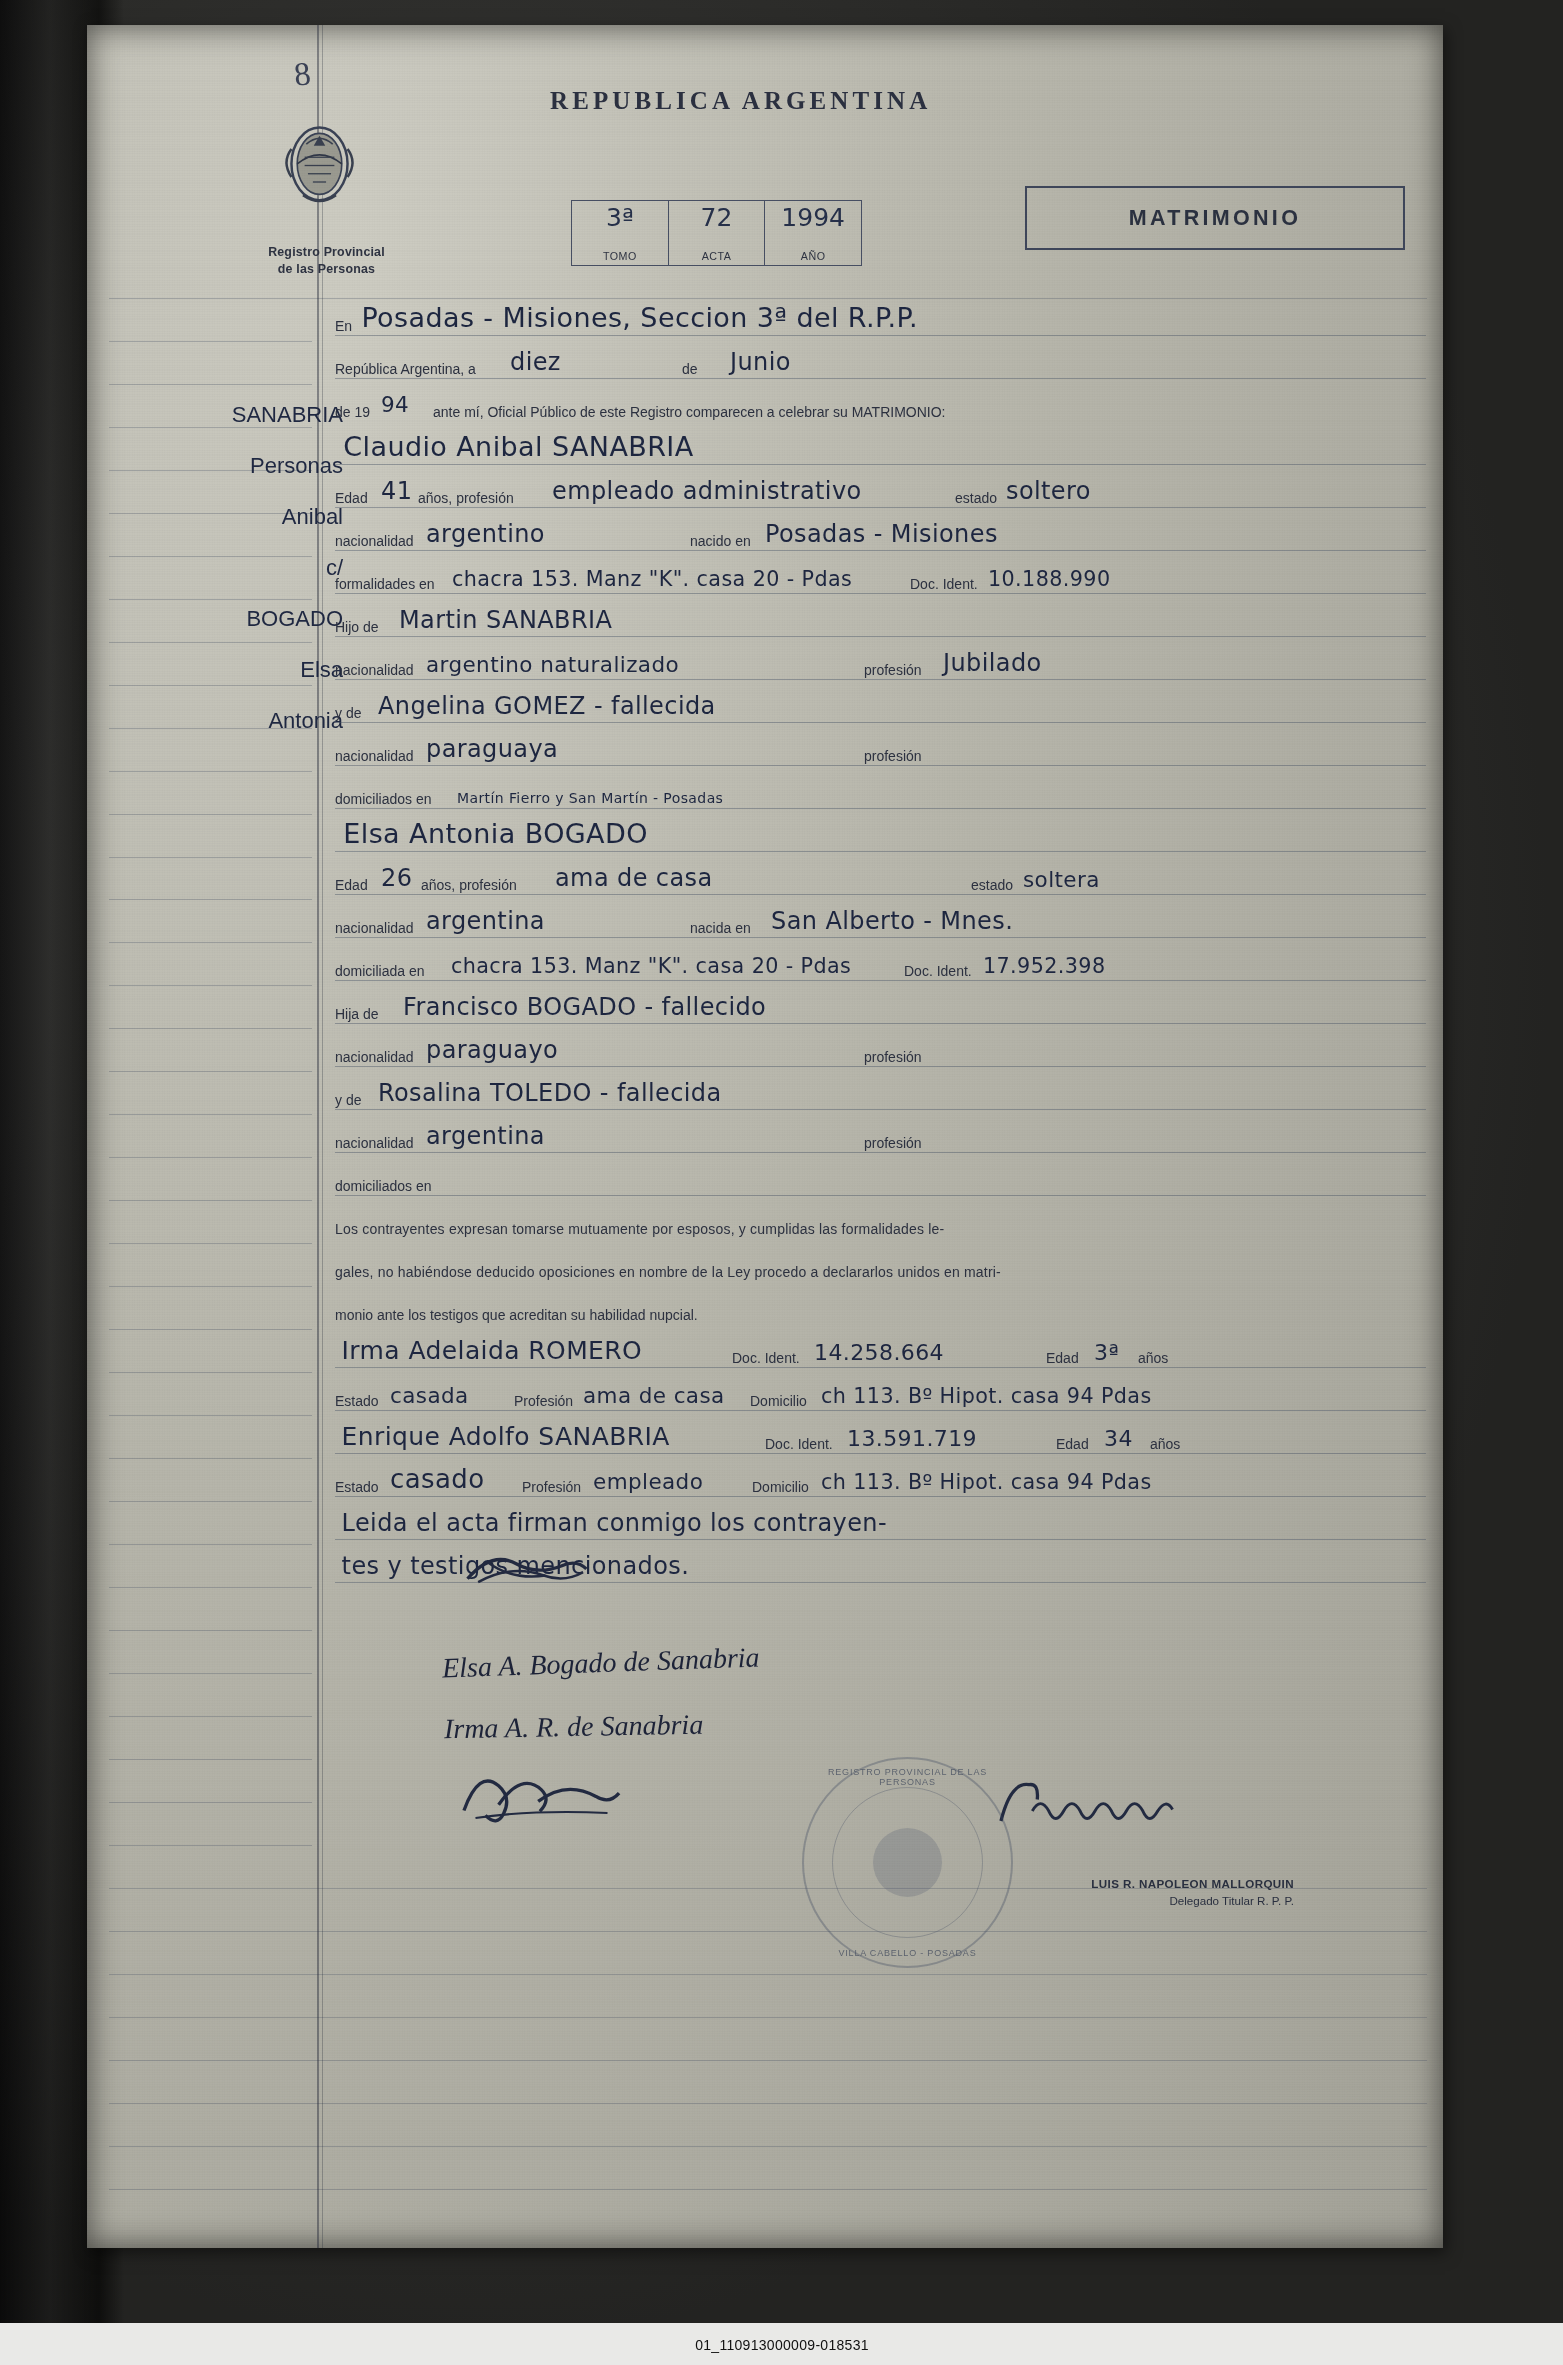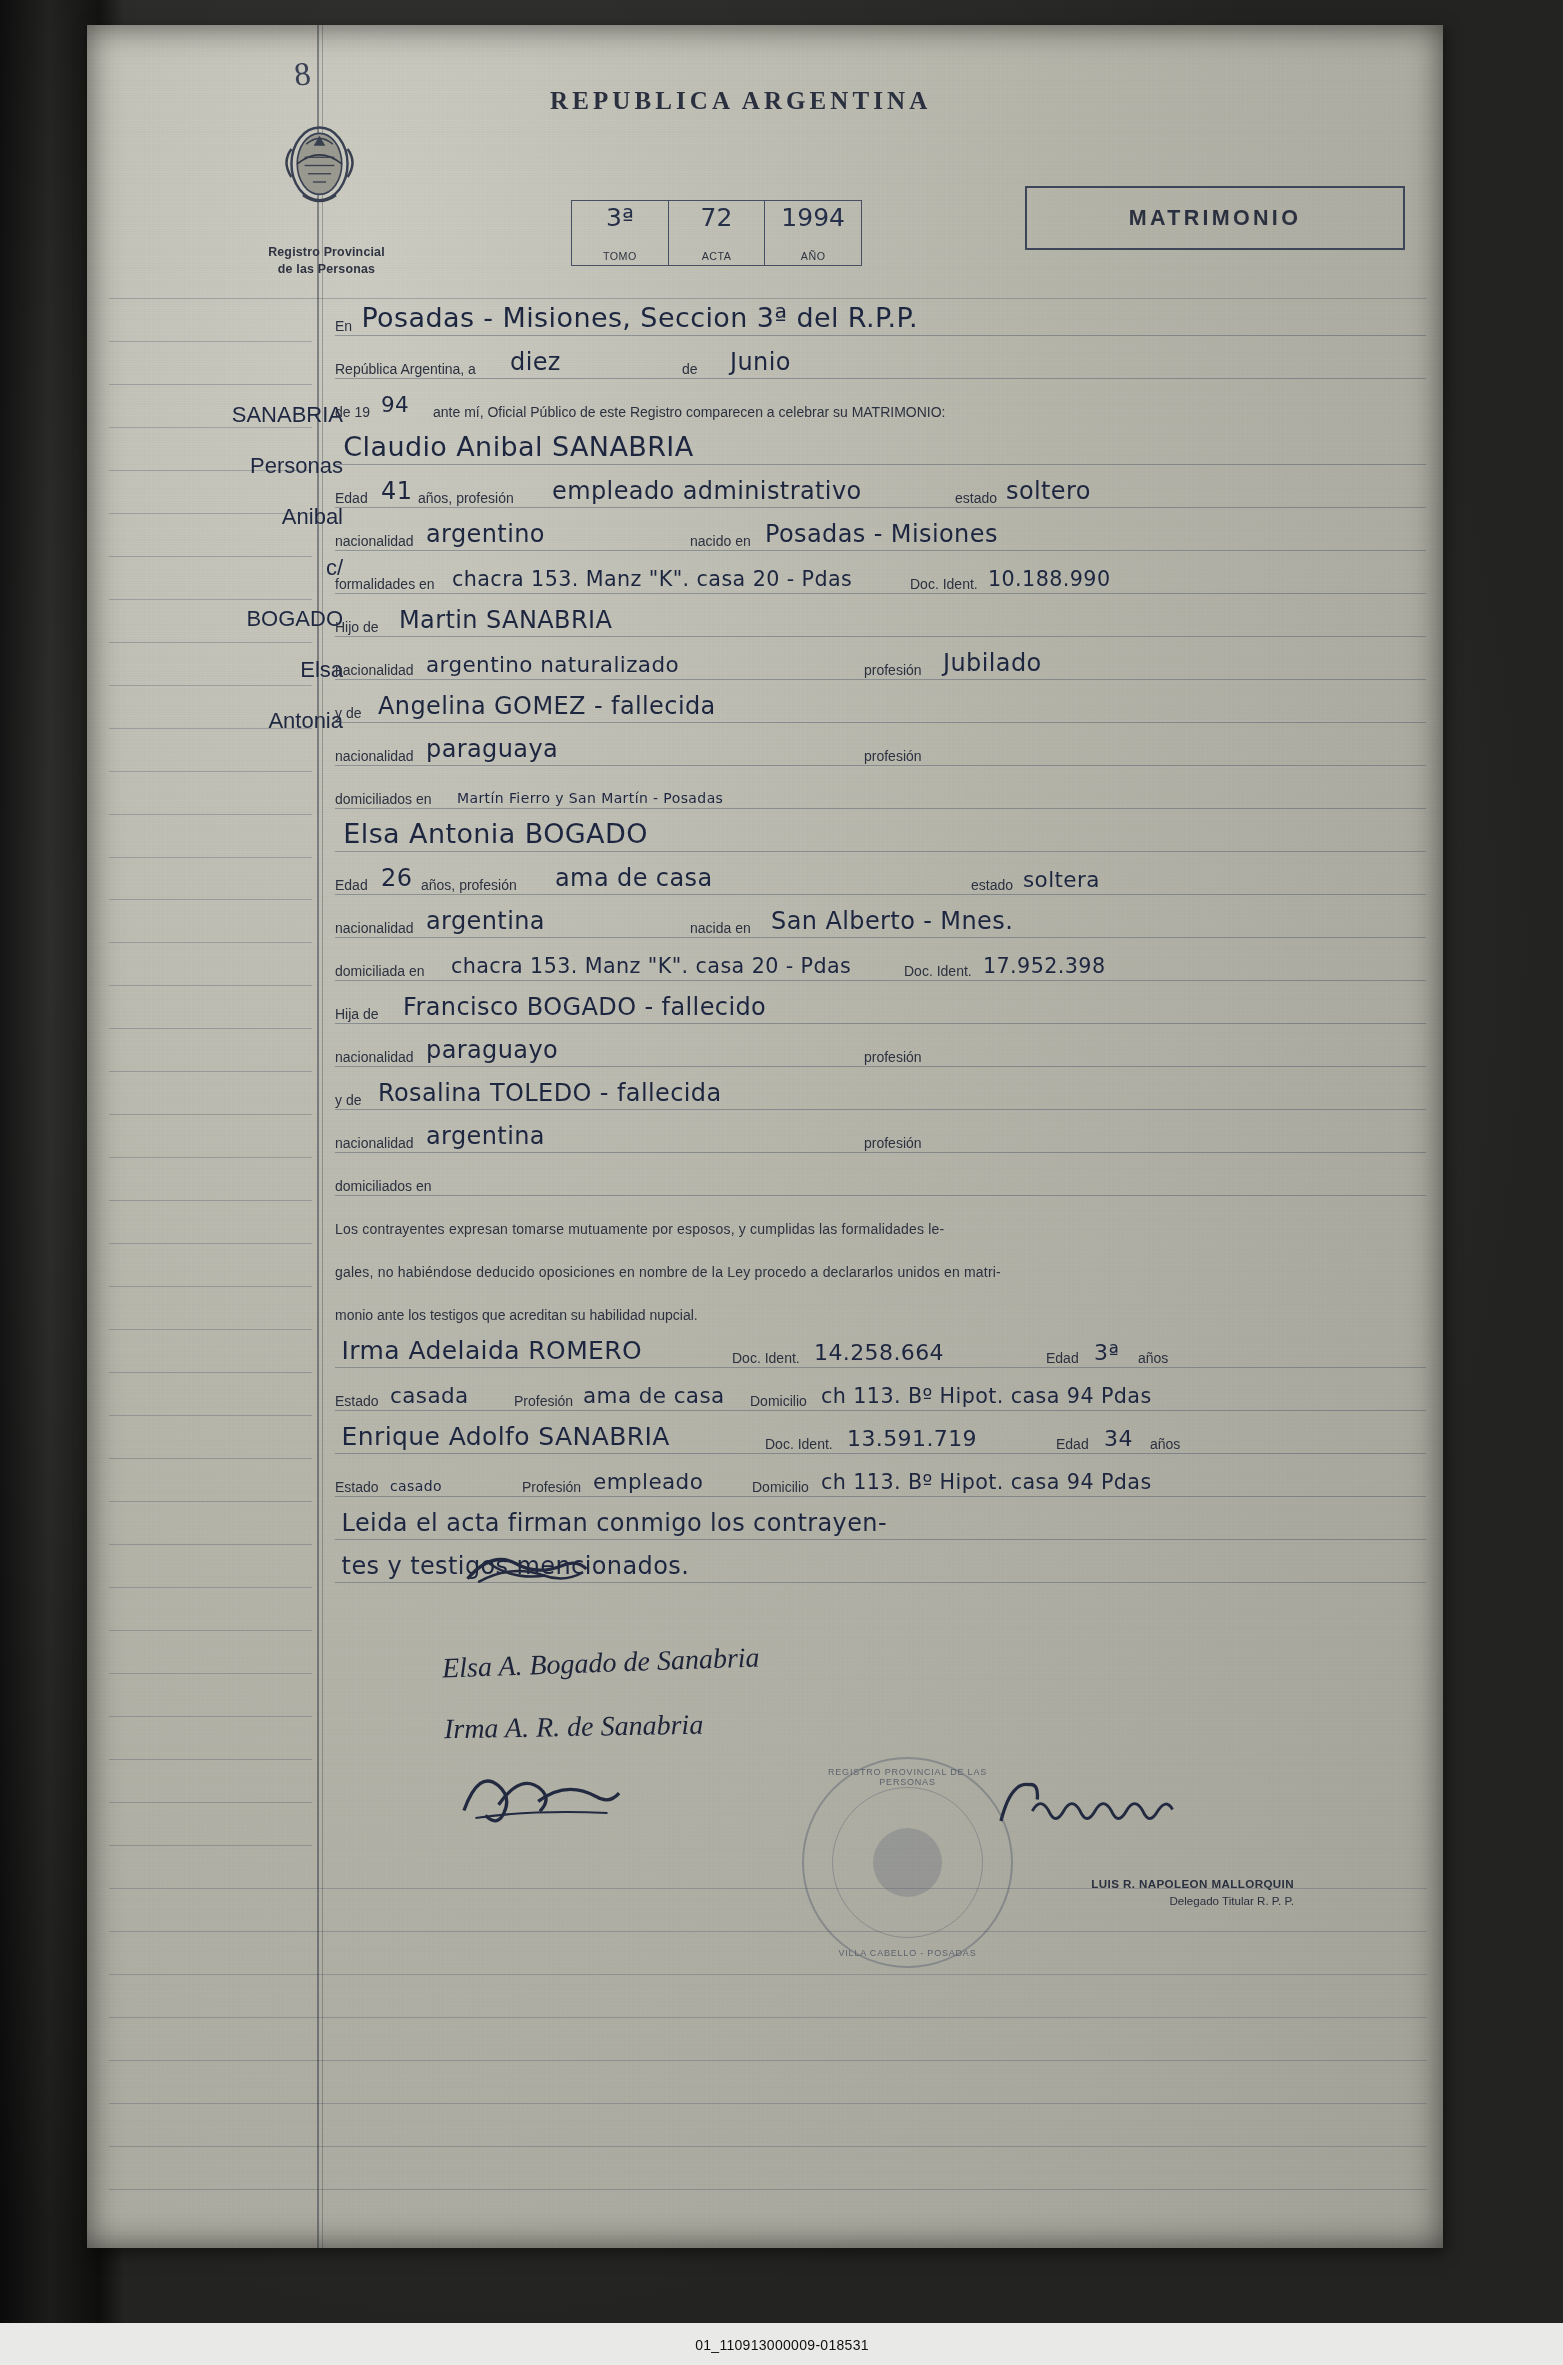--- a/index.html
+++ b/index.html
@@ -630,21 +630,21 @@
         <div class="label" style="left:430px">Doc. Ident.</div>
         <div class="hwval" style="left:512px;font-size:22px">13.591.719</div>
         <div class="label" style="left:721px">Edad</div>
         <div class="hwval" style="left:769px;font-size:22px">34</div>
         <div class="label" style="left:815px">años</div>
         <div class="baseline"></div>
       </div>
 
       <div class="row">
         <div class="label" style="left:0">Estado</div>
-        <div class="hwval" style="left:55px;font-size:14px">casado</div>
+        <div class="hwval" style="left:55px;font-size:26px">casado</div>
         <div class="label" style="left:187px">Profesión</div>
         <div class="hwval" style="left:258px;font-size:21.5px">empleado</div>
         <div class="label" style="left:417px">Domicilio</div>
         <div class="hwval" style="left:486px;font-size:20.7px">ch 113. Bº Hipot. casa 94 Pdas</div>
         <div class="baseline"></div>
       </div>
 
       <div class="row">
         <div class="hwval" style="left:6.6px;font-size:24px">Leida el acta firman conmigo los contrayen-</div>
         <div class="baseline"></div>

